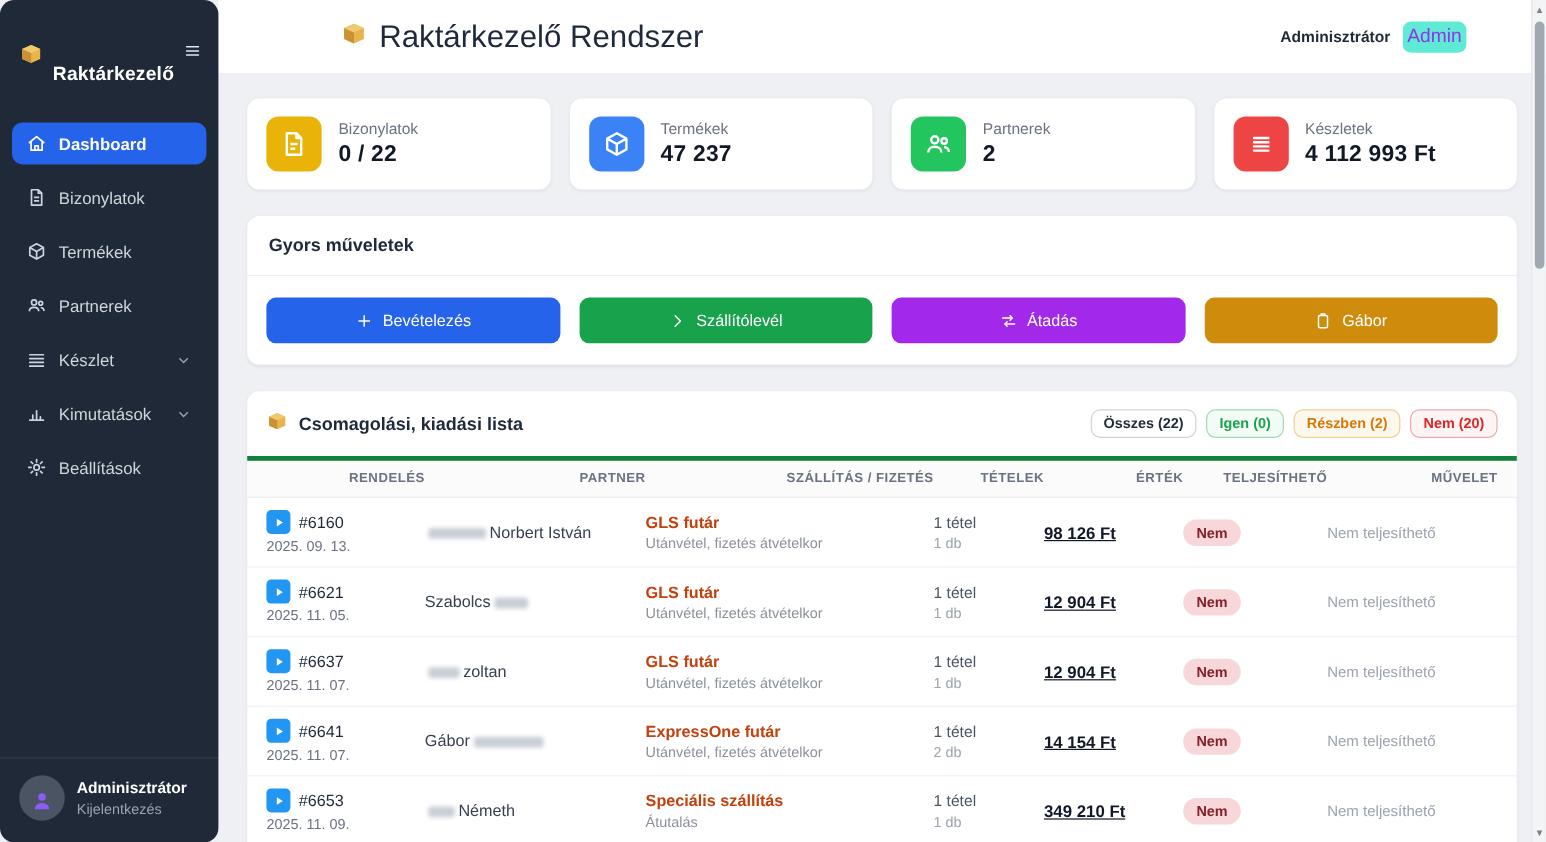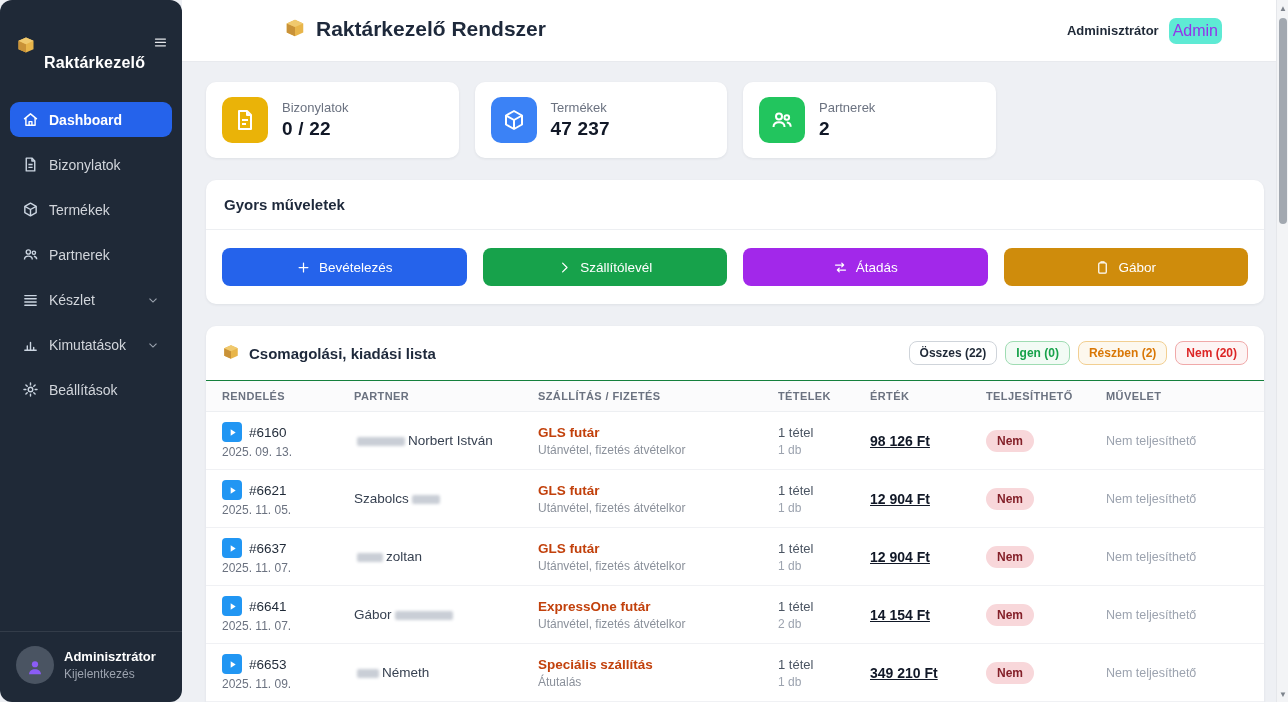--- a/index.html
+++ b/index.html
@@ -27,21 +27,21 @@
   .avatar { width:38px; height:38px; border-radius:50%; background:#4a5462; display:flex;
             align-items:center; justify-content:center; overflow:hidden; }
   .avatar svg { width:22px; height:22px; margin-top:4px; }
   .su-name { color:#fff; font-size:13px; font-weight:bold; }
   .su-logout { color:#9ca3af; font-size:12px; margin-top:3px; cursor:pointer; }
 
   
   .main { position:absolute; left:182px; right:0; top:0; bottom:0; }
   .topbar { height:62px; background:#fff; border-bottom:1px solid #e8eaee; display:flex; align-items:center;
             padding:0 30px 0 102px; }
-  .topbar-title { display:flex; align-items:flex-start; gap:10px; font-size:21px; font-weight:bold; color:#1e293b; }
+  .topbar-title { display:flex; align-items:flex-start; gap:10px; font-size:26px; font-weight:normal; color:#1e293b; }
   .topbar-title svg { width:22px; height:22px; }
   .topbar-right { margin-left:auto; display:flex; align-items:center; gap:10px; padding-right:36px; }
   .tb-user { font-size:13px; font-weight:bold; color:#1f2937; }
   .role-badge { background:#5eead4; color:#9333ea; font-size:16px; padding:4px 4px; border-radius:7px; }
 
   .content { padding:20px 24px 0 24px; }
 
   
   .stats { display:grid; grid-template-columns:repeat(4,1fr); gap:16px; }
   .stat-card { background:#fff; border-radius:10px; box-shadow:0 1px 3px rgba(16,24,40,.07);
@@ -73,21 +73,21 @@
   .tbl-title { display:flex; align-items:center; gap:9px; font-size:15px; font-weight:bold; color:#1e293b; }
   .tbl-title svg { width:18px; height:18px; }
   .chips { margin-left:auto; display:flex; gap:8px; }
   .chip { font-size:12px; font-weight:bold; padding:4px 10px; border-radius:8px; border:1px solid; cursor:pointer; background:#fff; }
   .chip-all { border-color:#cfd4da; color:#1f2937; }
   .chip-yes { border-color:#9fdcb3; color:#17a24b; background:#f2fbf5;text-align:center; }
   .chip-part { border-color:#f2cf92; color:#d97706; background:#fdf8ee; }
   .chip-no { border-color:#f0a9a9; color:#dc2626; background:#fdf4f4; }
 
   .tgrid { display:grid; grid-template-columns:132px 184px 240px 92px 116px 120px 1fr; align-items:center; }
-  .thead { padding:9px 16px; background:#fbfbfc; border-top:1px solid #15803d; border-bottom:1px solid #edeff2; }
+  .thead { padding:9px 16px; background:#fbfbfc; border-top:4px solid #15803d; border-bottom:1px solid #edeff2;text-align:right; }
   .th { font-size:11px; color:#6b7280; letter-spacing:.4px; font-weight:bold; }
   .trow { padding:10px 16px; border-bottom:1px solid #f0f1f4; min-height:50px; }
   .order-line { display:flex; align-items:center; gap:7px; }
   .play-btn { width:20px; height:20px; border-radius:4px; background:#2196f3; display:inline-flex;
               align-items:center; justify-content:center; cursor:pointer; flex:0 0 auto; }
   .play-btn svg { width:11px; height:11px; }
   .order-id { font-size:13.5px; font-weight:normal; color:#1f2937; }
   .order-date { font-size:12px; color:#6b7280; margin-top:3px; }
   .partner-cell { font-size:13.5px; color:#374151; }
   .redact { display:inline-block; height:9px; border-radius:2px; background:#c9ced6;
@@ -273,20 +273,31 @@
                 <path d="M3.5 19c0-3 2.4-4.7 5.5-4.7s5.5 1.7 5.5 4.7"></path>
                 <circle cx="16.8" cy="9.5" r="2.3"></circle>
                 <path d="M16.8 14.5c2.4.3 3.9 1.8 3.9 4.2"></path>
               </svg>
             </div>
           <div>
             <div class="stat-label">Partnerek</div>
             <div class="stat-value">2</div>
           </div>
         </div>
+        <div class="stat-card">
+          <div class="stat-icon si-red">
+              <svg viewBox="0 0 24 24" fill="none" stroke="#fff" stroke-width="2" stroke-linecap="round">
+                <path d="M6 7h12M6 10.5h12M6 14h12M6 17.5h12"></path>
+              </svg>
+            </div>
+          <div>
+            <div class="stat-label">Készletek</div>
+            <div class="stat-value">4 112 993 Ft</div>
+          </div>
+        </div>
       </div>
 
       <div class="qa-card">
         <div class="qa-title">Gyors műveletek</div>
         <div class="qa-buttons">
           <button class="qa-btn qa-blue">
             <svg viewBox="0 0 24 24" fill="none" stroke="#fff" stroke-width="2" stroke-linecap="round">
                 <path d="M12 5v14M5 12h14"></path>
               </svg>
             <span>Bevételezés</span>

